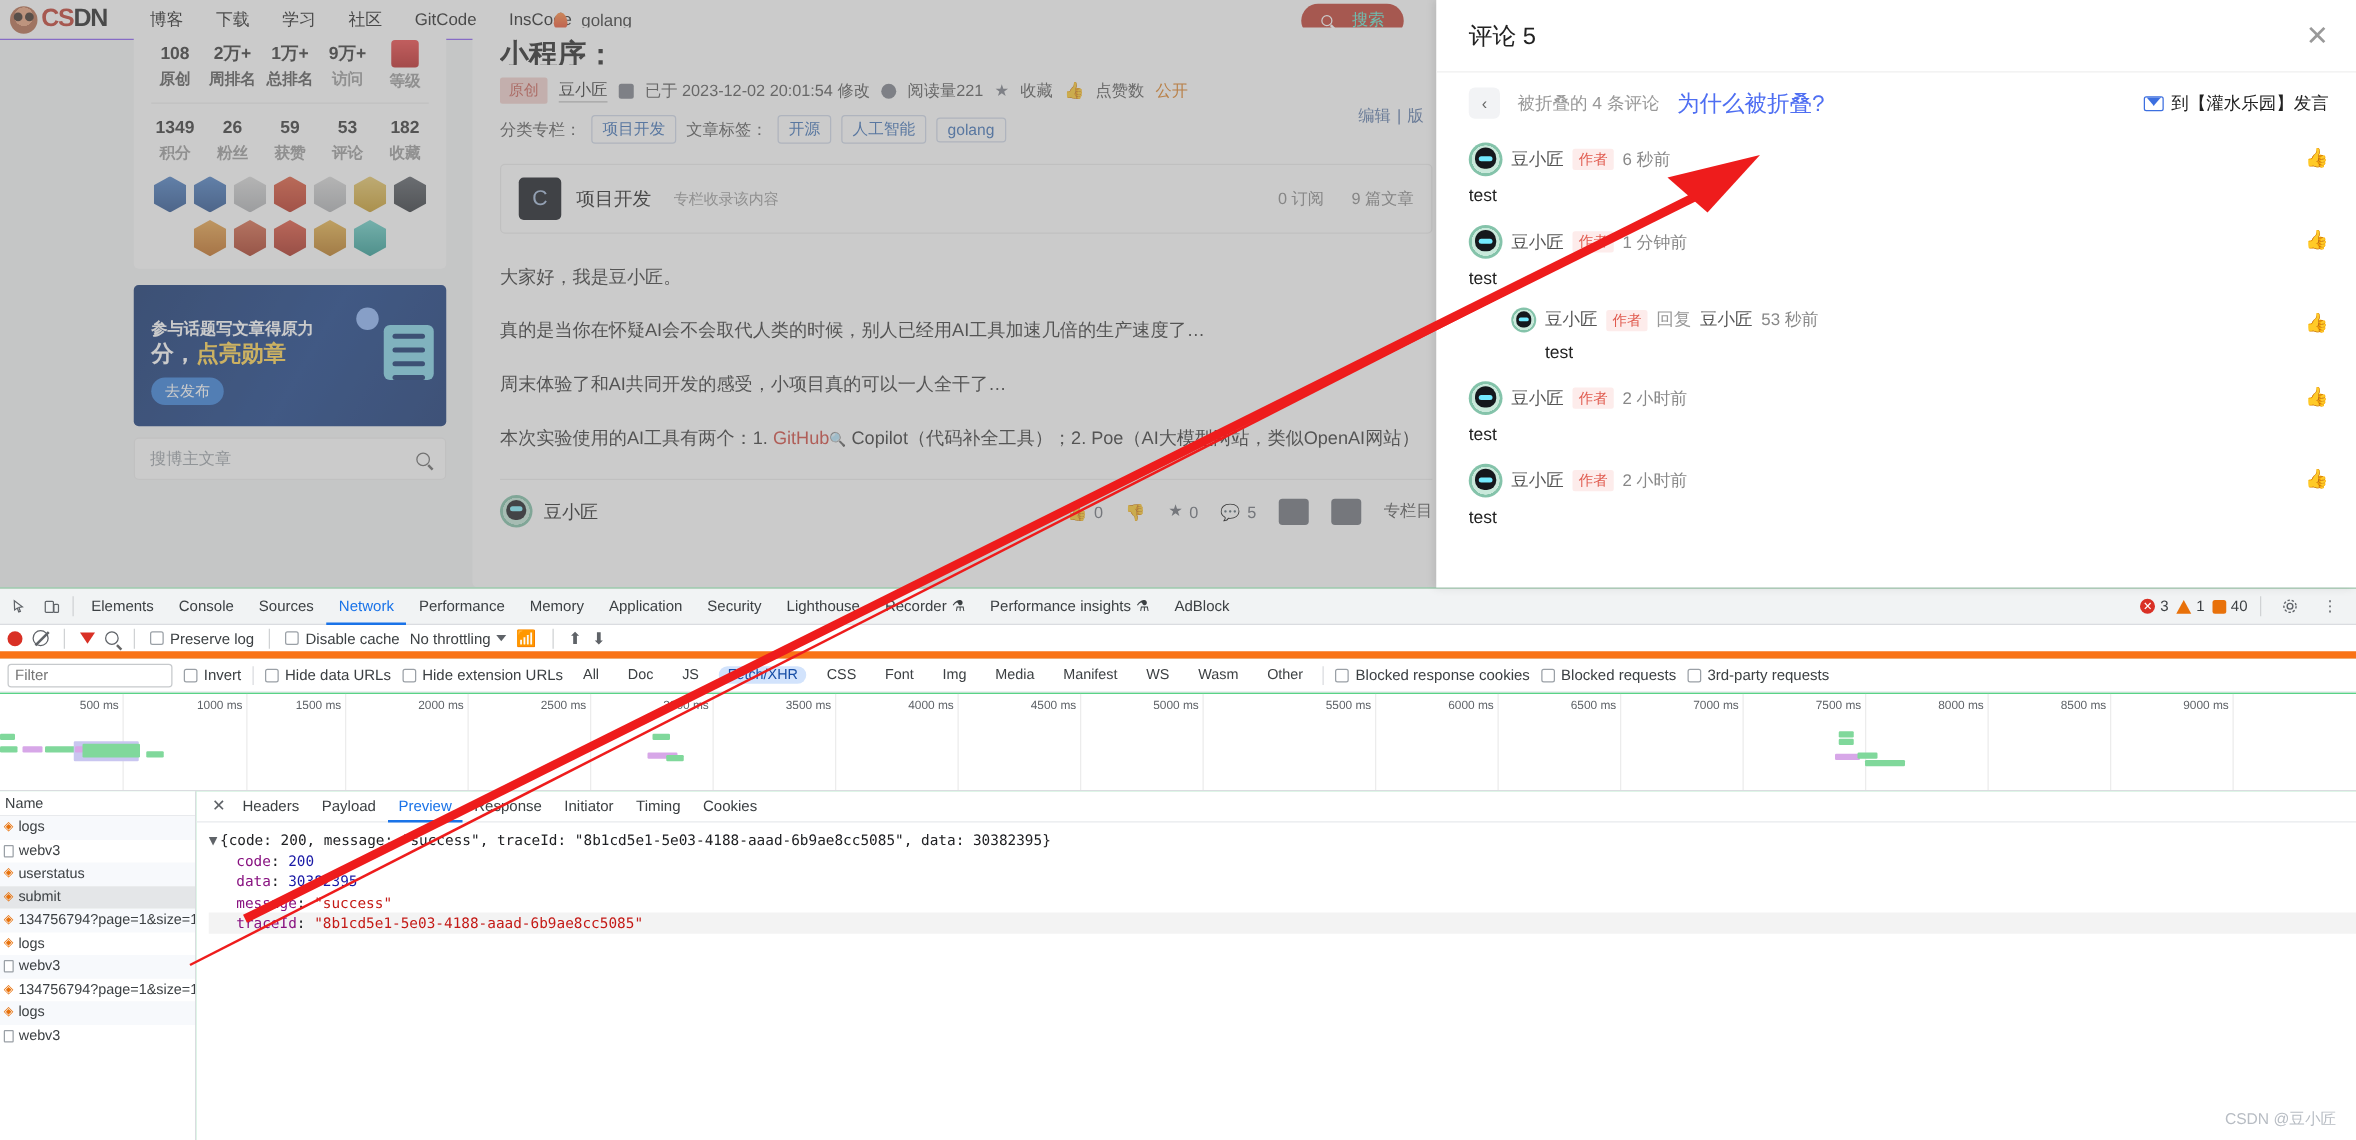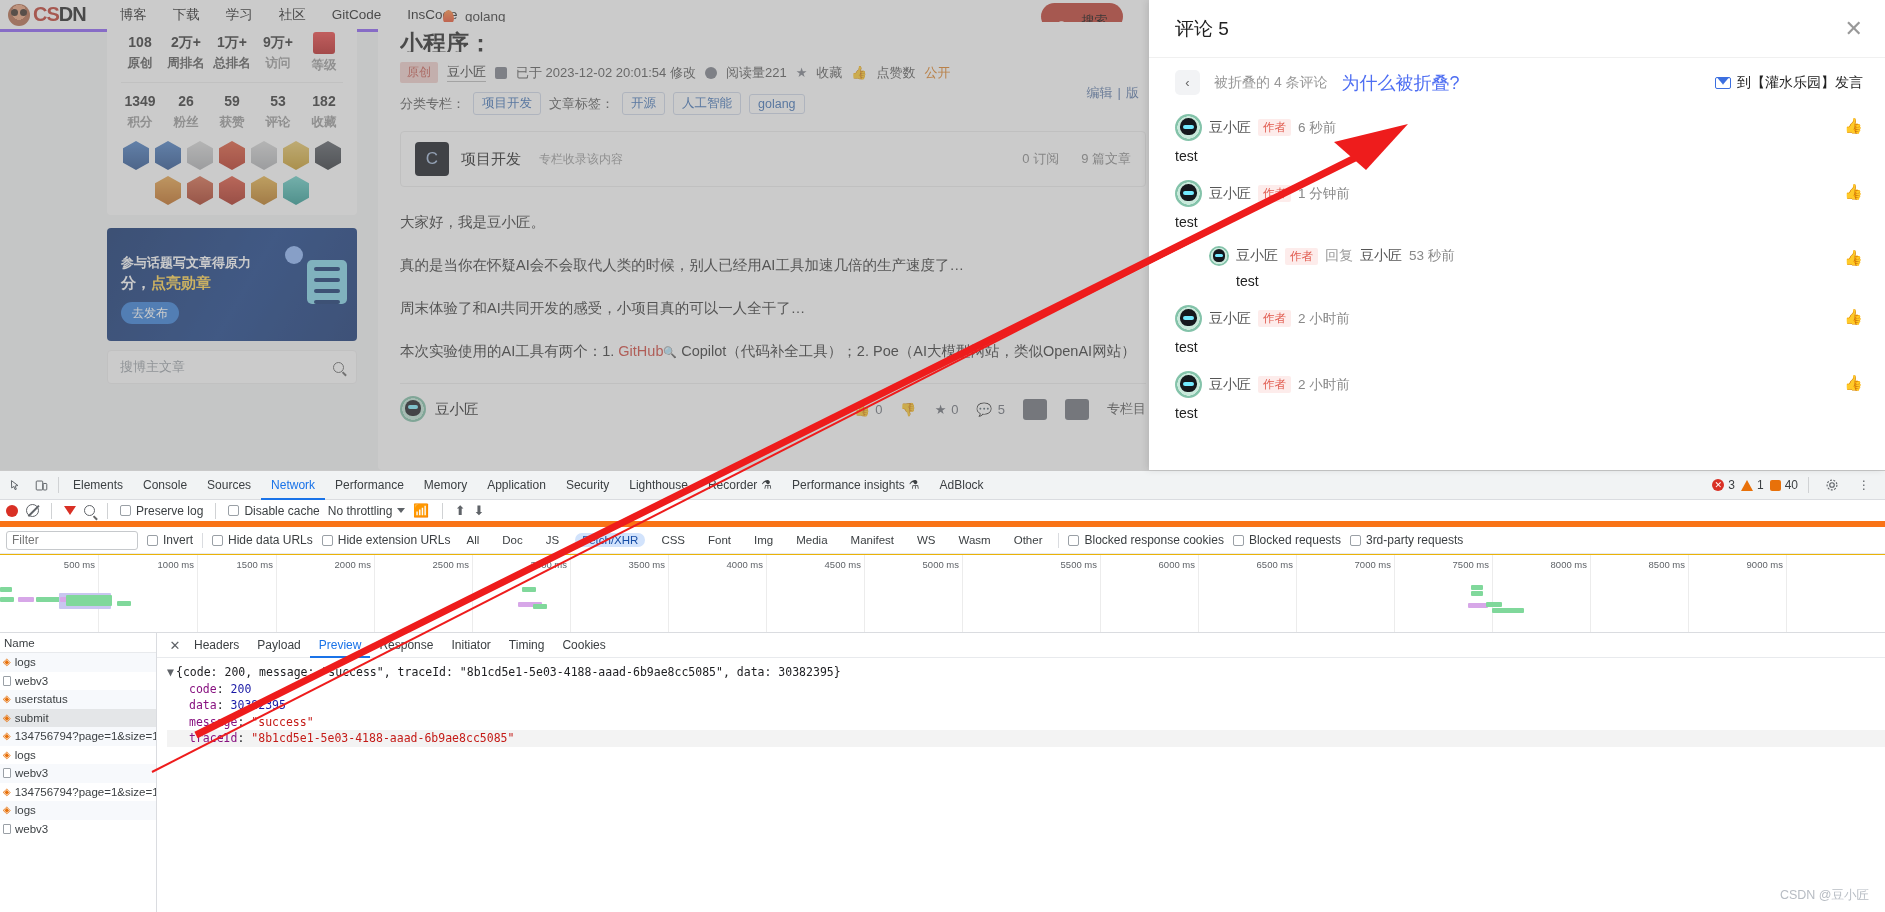--- a/index.html
+++ b/index.html
@@ -17,21 +17,21 @@
   }
   #page-dim {
     position: absolute; left: 0; top: 0; width: 1885px; height: 470px;
     background: rgba(130,130,130,0.42); z-index: 60; pointer-events: none;
   }
 
   
   .topnav {
     position: absolute; left: 0; top: 0; width: 1885px; height: 32px;
     background: #ffffff; display: flex; align-items: center;
-    border-bottom: 3px solid #8b5cf6;
+    border-bottom: 1px solid #8b5cf6;
   }
   .logo-wrap { display: flex; align-items: center; margin-left: 8px; }
   .logo-monkey {
     width: 22px; height: 22px; border-radius: 50%;
     background: radial-gradient(circle at 50% 38%, #e8a07a 0 42%, #b36a4a 43% 100%);
     position: relative; margin-right: 3px;
   }
   .logo-monkey:before, .logo-monkey:after {
     content: ""; position: absolute; top: 5px; width: 7px; height: 7px;
     border-radius: 50%; background: #3a2a22;
@@ -52,22 +52,22 @@
   .search-input {
     flex: 1; height: 28px; border: none; outline: none; background: transparent;
     font-size: 13.5px; color: #333; padding-left: 30px;
   }
   .flame {
     position: absolute; left: 8px; top: 8px; width: 11px; height: 14px;
     background: linear-gradient(#ff8a3d, #e8452b);
     border-radius: 50% 50% 45% 45% / 62% 62% 38% 38%;
   }
   .search-btn {
-    width: 82px; height: 27px; background: #c0392b; color: #000000;
-    border-radius: 14px; display: flex; align-items: flex-end; justify-content: center;
+    width: 82px; height: 27px; background: #c0392b; color: #5eead4;
+    border-radius: 14px; display: flex; align-items: center; justify-content: center;
     font-size: 13px; gap: 16px; cursor: pointer; margin-right: 2px;
   }
   .mag {
     width: 9px; height: 9px; border: 1.6px solid #fff; border-radius: 50%;
     position: relative; display: inline-block;
   }
   .mag:after {
     content:""; position: absolute; right: -4px; bottom: -3px;
     width: 5px; height: 1.6px; background:#fff; transform: rotate(45deg);
   }
@@ -87,21 +87,21 @@
   .hexbadge {
     width: 26px; height: 29px; clip-path: polygon(50% 0,100% 25%,100% 75%,50% 100%,0 75%,0 25%);
     display: block;
   }
   .promo {
     position: absolute; left: 107px; top: 228px; width: 250px; height: 113px;
     background: linear-gradient(120deg,#0b2d6b,#123b85 55%,#0d2f70);
     border-radius: 4px; overflow: hidden; color: #fff; padding: 13px 14px;
   }
   .promo .l1 { font-size: 13px; line-height: 20px; font-weight: 600; margin-top: 12px; }
-  .promo .l2 { font-size: 15px; line-height: 20px; font-weight: 600; }
+  .promo .l2 { font-size: 18px; line-height: 20px; font-weight: 600; }
   .promo .l2 .hl { color: #ffd24a; }
   .promo .cta {
     margin-top: 9px; width: 58px; height: 22px; background: #2f7bd8;
     border-radius: 11px; font-size: 12px; display:flex; align-items:center; justify-content:center;
   }
   .promo .art {
     position:absolute; right: 10px; top: 16px; width: 64px; height: 64px;
   }
   .promo .art .sq {
     position:absolute; right: 0; top: 16px; width: 40px; height: 44px; background: #7fd4e8;
@@ -184,21 +184,21 @@
   }
   .ab-name { font-size: 14.5px; color: #222; margin-left: 9px; }
   .ab-right { position: absolute; right: 0; display: flex; align-items: center; gap: 18px; color:#6b6f78; font-size:13px;}
   .ab-ic { display:flex; align-items:center; gap:5px; }
   .sqbtn { width: 24px; height: 21px; background:#6b6f78; border-radius:3px; }
   .colbtn { font-size: 13px; color:#555; }
 
   
   #devtools {
     position: absolute; left: 0; top: 470px; width: 1885px; height: 442px;
-    background: #eab308; border-top: 1px solid #c9c9c9; font-size: 12px; color: #202124;
+    background: #22c55e; border-top: 1px solid #c9c9c9; font-size: 12px; color: #202124;
   }
   .dt-tabbar {
     height: 29px; background: #f1f3f4; display: flex; align-items: center;
     border-bottom: 1px solid #dadce0; padding-left: 2px;
   }
   .dt-iconbtn { width: 26px; height: 26px; display:flex;align-items:center;justify-content:center; color:#5f6368; }
   .dt-sep-v { width:1px; height:16px; background:#d0d2d4; margin: 0 4px; }
   .dt-tab {
     padding: 0 10px; height: 29px; line-height: 29px; font-size: 12px; color: #3c4043;
     cursor: pointer; white-space: nowrap; display: flex; align-items: center; gap: 4px;

